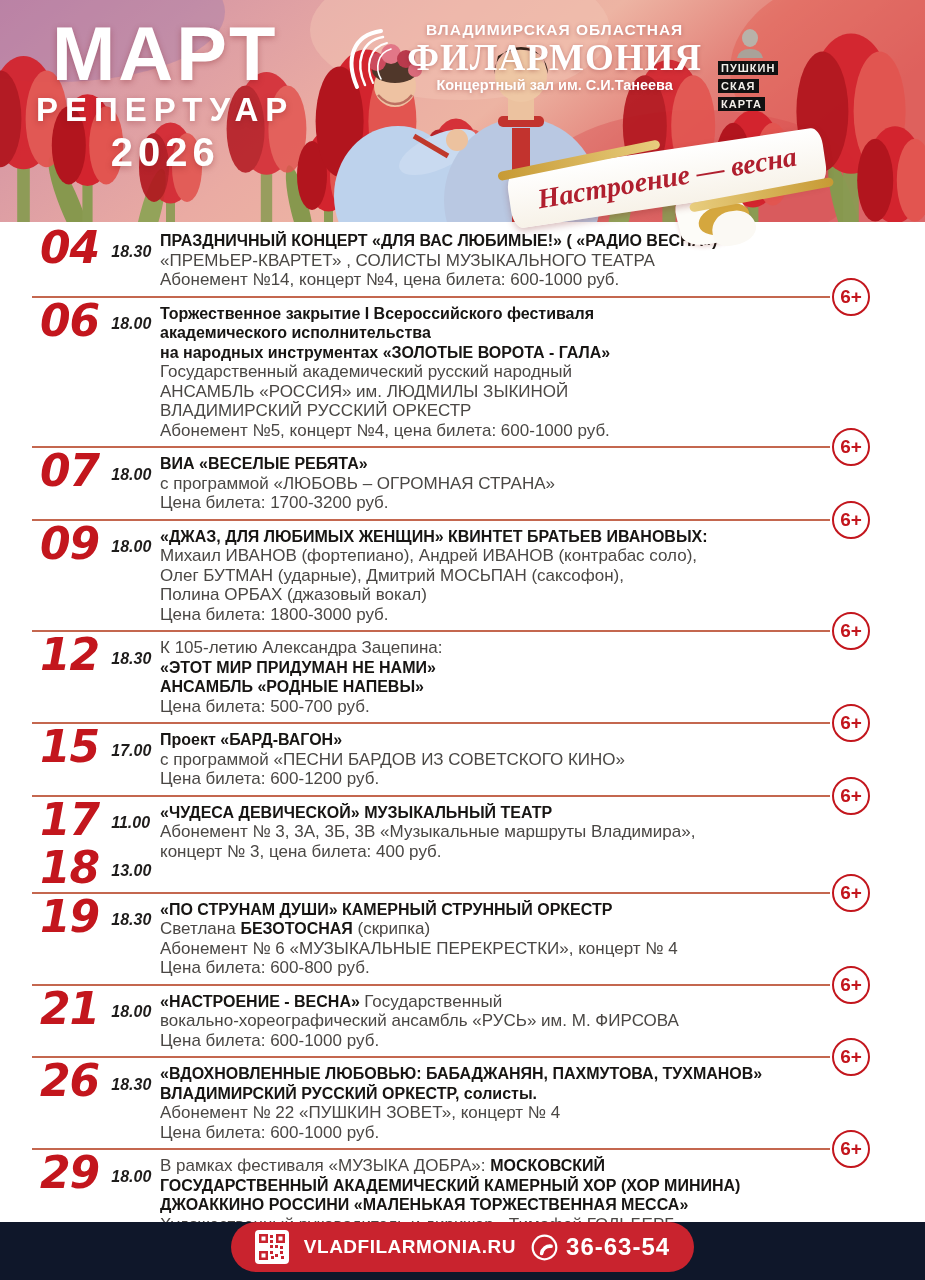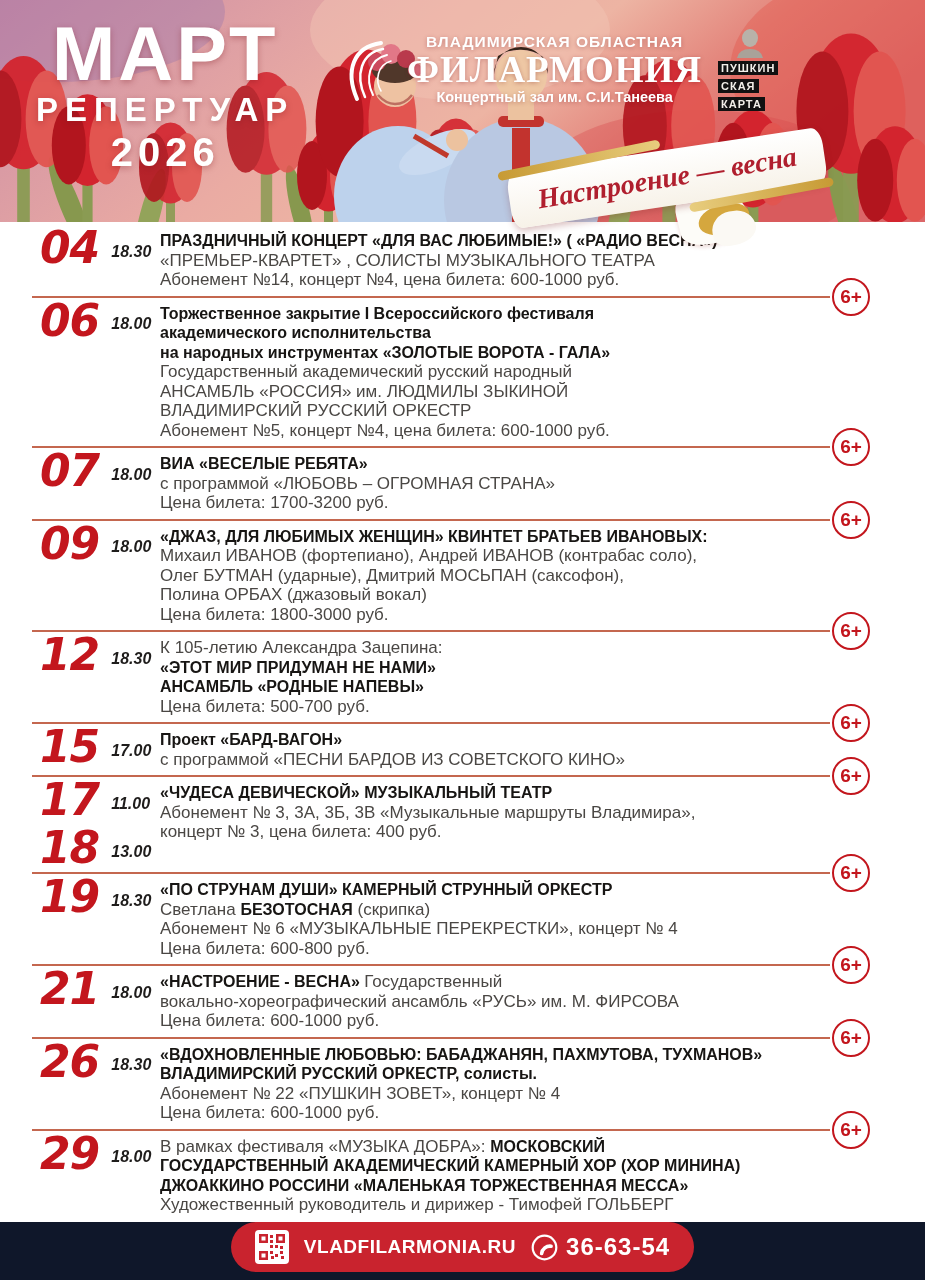--- a/index.html
+++ b/index.html
@@ -9,21 +9,21 @@
     font-family:"Liberation Sans","DejaVu Sans",sans-serif;
   }
   
   .hero{position:relative;width:840px;height:222px;overflow:visible;z-index:5;}
   .hero-art{position:absolute;left:0;top:0;}
   .title-block{position:absolute;left:36px;top:18px;z-index:8;color:#fff;text-align:center;
     text-shadow:0 2px 6px rgba(120,20,30,.35);}
   .title-month{font-size:76px;font-weight:800;line-height:72px;letter-spacing:3px;}
   .title-sub{font-size:33px;font-weight:700;letter-spacing:7px;line-height:40px;}
   .title-year{font-size:40px;font-weight:800;letter-spacing:5px;line-height:44px;}
-  .org{position:absolute;right:138px;top:33px;z-index:8;color:#fff;display:flex;align-items:center;gap:6px;
+  .org{position:absolute;right:138px;top:21px;z-index:8;color:#fff;display:flex;align-items:center;gap:6px;
     text-shadow:0 1px 4px rgba(120,20,30,.35);justify-content:space-between;}
   .org-text{text-align:center;}
   .org-top{font-size:15.5px;font-weight:700;letter-spacing:1px;line-height:18px;}
   .org-name{font-family:"Liberation Serif","DejaVu Serif",serif;font-size:37px;font-weight:700;letter-spacing:1px;line-height:38px;}
   .org-hall{font-size:14.5px;font-weight:700;line-height:17px;}
   .pushkin{position:absolute;right:50px;top:28px;z-index:8;width:72px;text-align:left;}
   .pushkin .bust{display:block;margin-left:14px;}
   .pushkin .chip{display:inline-block;background:#111;color:#f2efe9;font-weight:800;font-size:11px;
     letter-spacing:1px;padding:1px 3px;line-height:12px;}
   .ribbon{position:absolute;right:14px;top:150px;z-index:9;width:318px;height:56px;
@@ -262,20 +262,21 @@
     <div class="event">
       <div class="date-col">
         <div class="dg">
           <span class="day">15</span>
           <span class="time">17.00</span>
         </div>
       </div>
       <div class="content">
         <div class="line"><span class="b">Проект «БАРД-ВАГОН»</span></div>
         <div class="line"><span class="r">с программой «ПЕСНИ БАРДОВ ИЗ СОВЕТСКОГО КИНО»</span></div>
+        <div class="line"><span class="r">Цена билета: 600-1200 руб.</span></div>
       </div>
       <div class="sep"></div>
       <div class="age">6+</div>
     </div>
     <div class="event">
       <div class="date-col">
         <div class="dg">
           <span class="day">17</span>
           <span class="time">11.00</span>
         </div>

